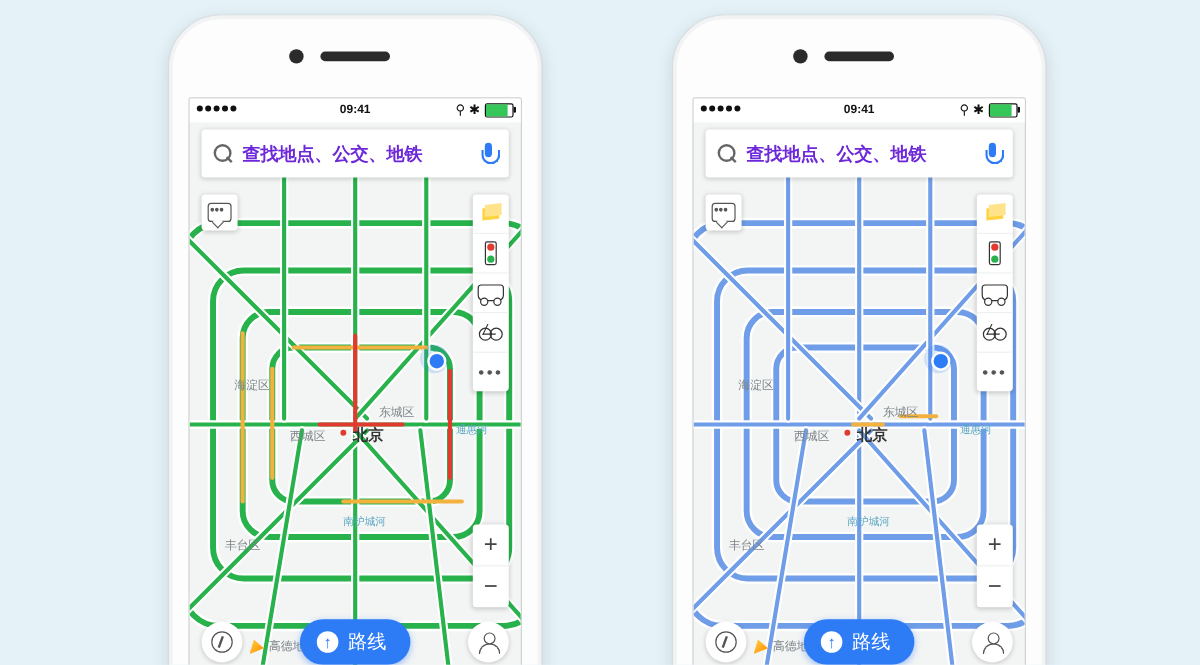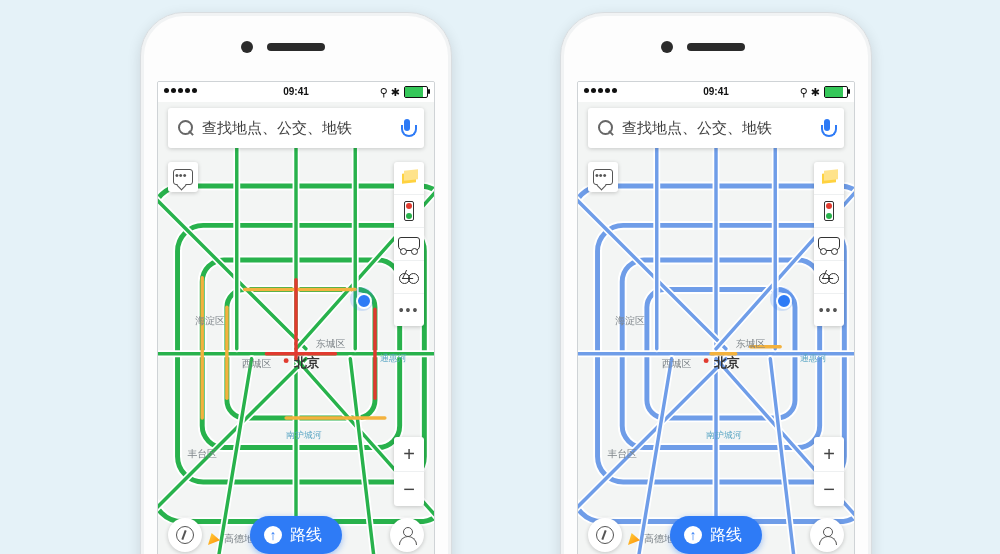--- a/index.html
+++ b/index.html
@@ -19,21 +19,21 @@
   .status .right{position:absolute;right:6px;top:0;height:20px;display:flex;align-items:center;gap:4px;}
   .bt{font-size:11px;}
   .battery{width:22px;height:10px;border:1px solid #111;border-radius:2px;position:relative;}
   .battery:after{content:"";position:absolute;right:-3px;top:2px;width:2px;height:5px;background:#111;border-radius:1px;}
   .battery i{display:block;height:100%;width:80%;background:#35c759;}
   
   .searchbar{position:absolute;top:26px;left:10px;right:10px;height:40px;background:#fff;border-radius:3px;box-shadow:0 1px 4px rgba(0,0,0,.18);display:flex;align-items:center;padding:0 10px;box-sizing:border-box;}
   .search-ic{width:16px;height:16px;margin-right:8px;position:relative;flex:none;}
   .search-ic:before{content:"";position:absolute;width:11px;height:11px;border:2px solid #666;border-radius:50%;left:0;top:0;}
   .search-ic:after{content:"";position:absolute;width:6px;height:2px;background:#666;transform:rotate(45deg);left:10px;top:12px;}
-  .search-ph{flex:1;color:#404040;font-size:15px;white-space:nowrap;}
+  .search-ph{flex:1;color:#6d28d9;font-size:15px;white-space:nowrap;font-weight:bold;}
   .mic{width:14px;height:18px;position:relative;flex:none;}
   .mic:before{content:"";position:absolute;left:4px;top:0;width:6px;height:12px;border-radius:4px;background:#2e7bf6;}
   .mic:after{content:"";position:absolute;left:1px;top:6px;width:12px;height:10px;border:2px solid #2e7bf6;border-top:none;border-radius:0 0 10px 10px;}
   
   .map{position:absolute;top:20px;left:0;right:0;bottom:0;}
   .map svg{width:100%;height:100%;display:block;}
   .road-bg{stroke:#ffffff;stroke-width:7;fill:none;stroke-linecap:round;}
   .road{stroke-width:3.5;fill:none;stroke-linecap:round;}
   .green .road{stroke:#28b24c;}
   .blue  .road{stroke:#6f9de8;}

